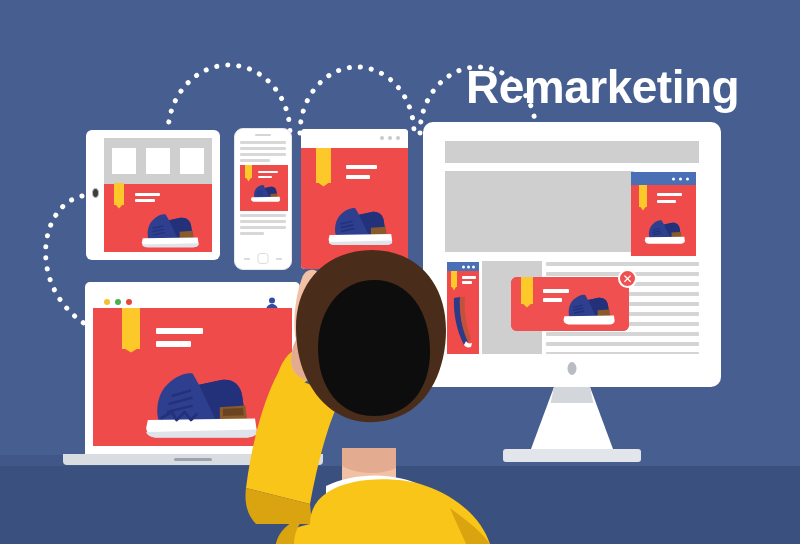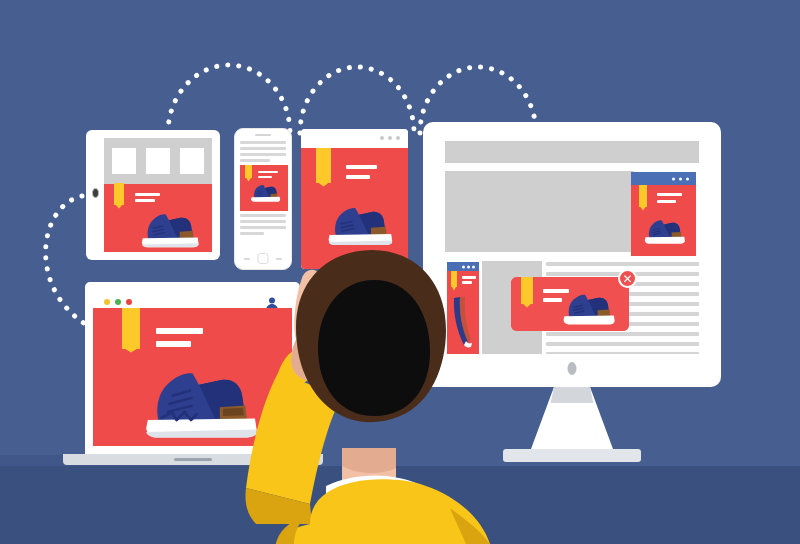--- a/index.html
+++ b/index.html
@@ -344,14 +344,15 @@
 
     <path d="M166,250 C182,242 206,238 226,240 C246,242 262,248 272,256
              L268,274 C250,262 226,256 208,256 C190,256 176,260 166,266 Z" fill="#ffffff" data-name="shirt-collar"></path>
 
     <path d="M150,288 C150,266 166,252 194,246 C214,242 244,242 266,250
              C300,262 322,284 330,308 L116,308 C118,300 130,292 150,288 Z" fill="#f9c519" data-name="sweater-body"></path>
     <path d="M116,308 C118,296 128,286 146,280 C138,288 134,298 134,308 Z" fill="#d9a40f" data-name="sweater-fold"></path>
     <path d="M290,272 C306,284 320,294 330,308 L306,308 C300,294 294,282 290,272 Z" fill="#d9a40f" data-name="sweater-shoulder-shade"></path>
   </svg>
 
+  <div class="title" data-name="page-title">Remarketing</div>
 
 </div>
 
 </body></html>

